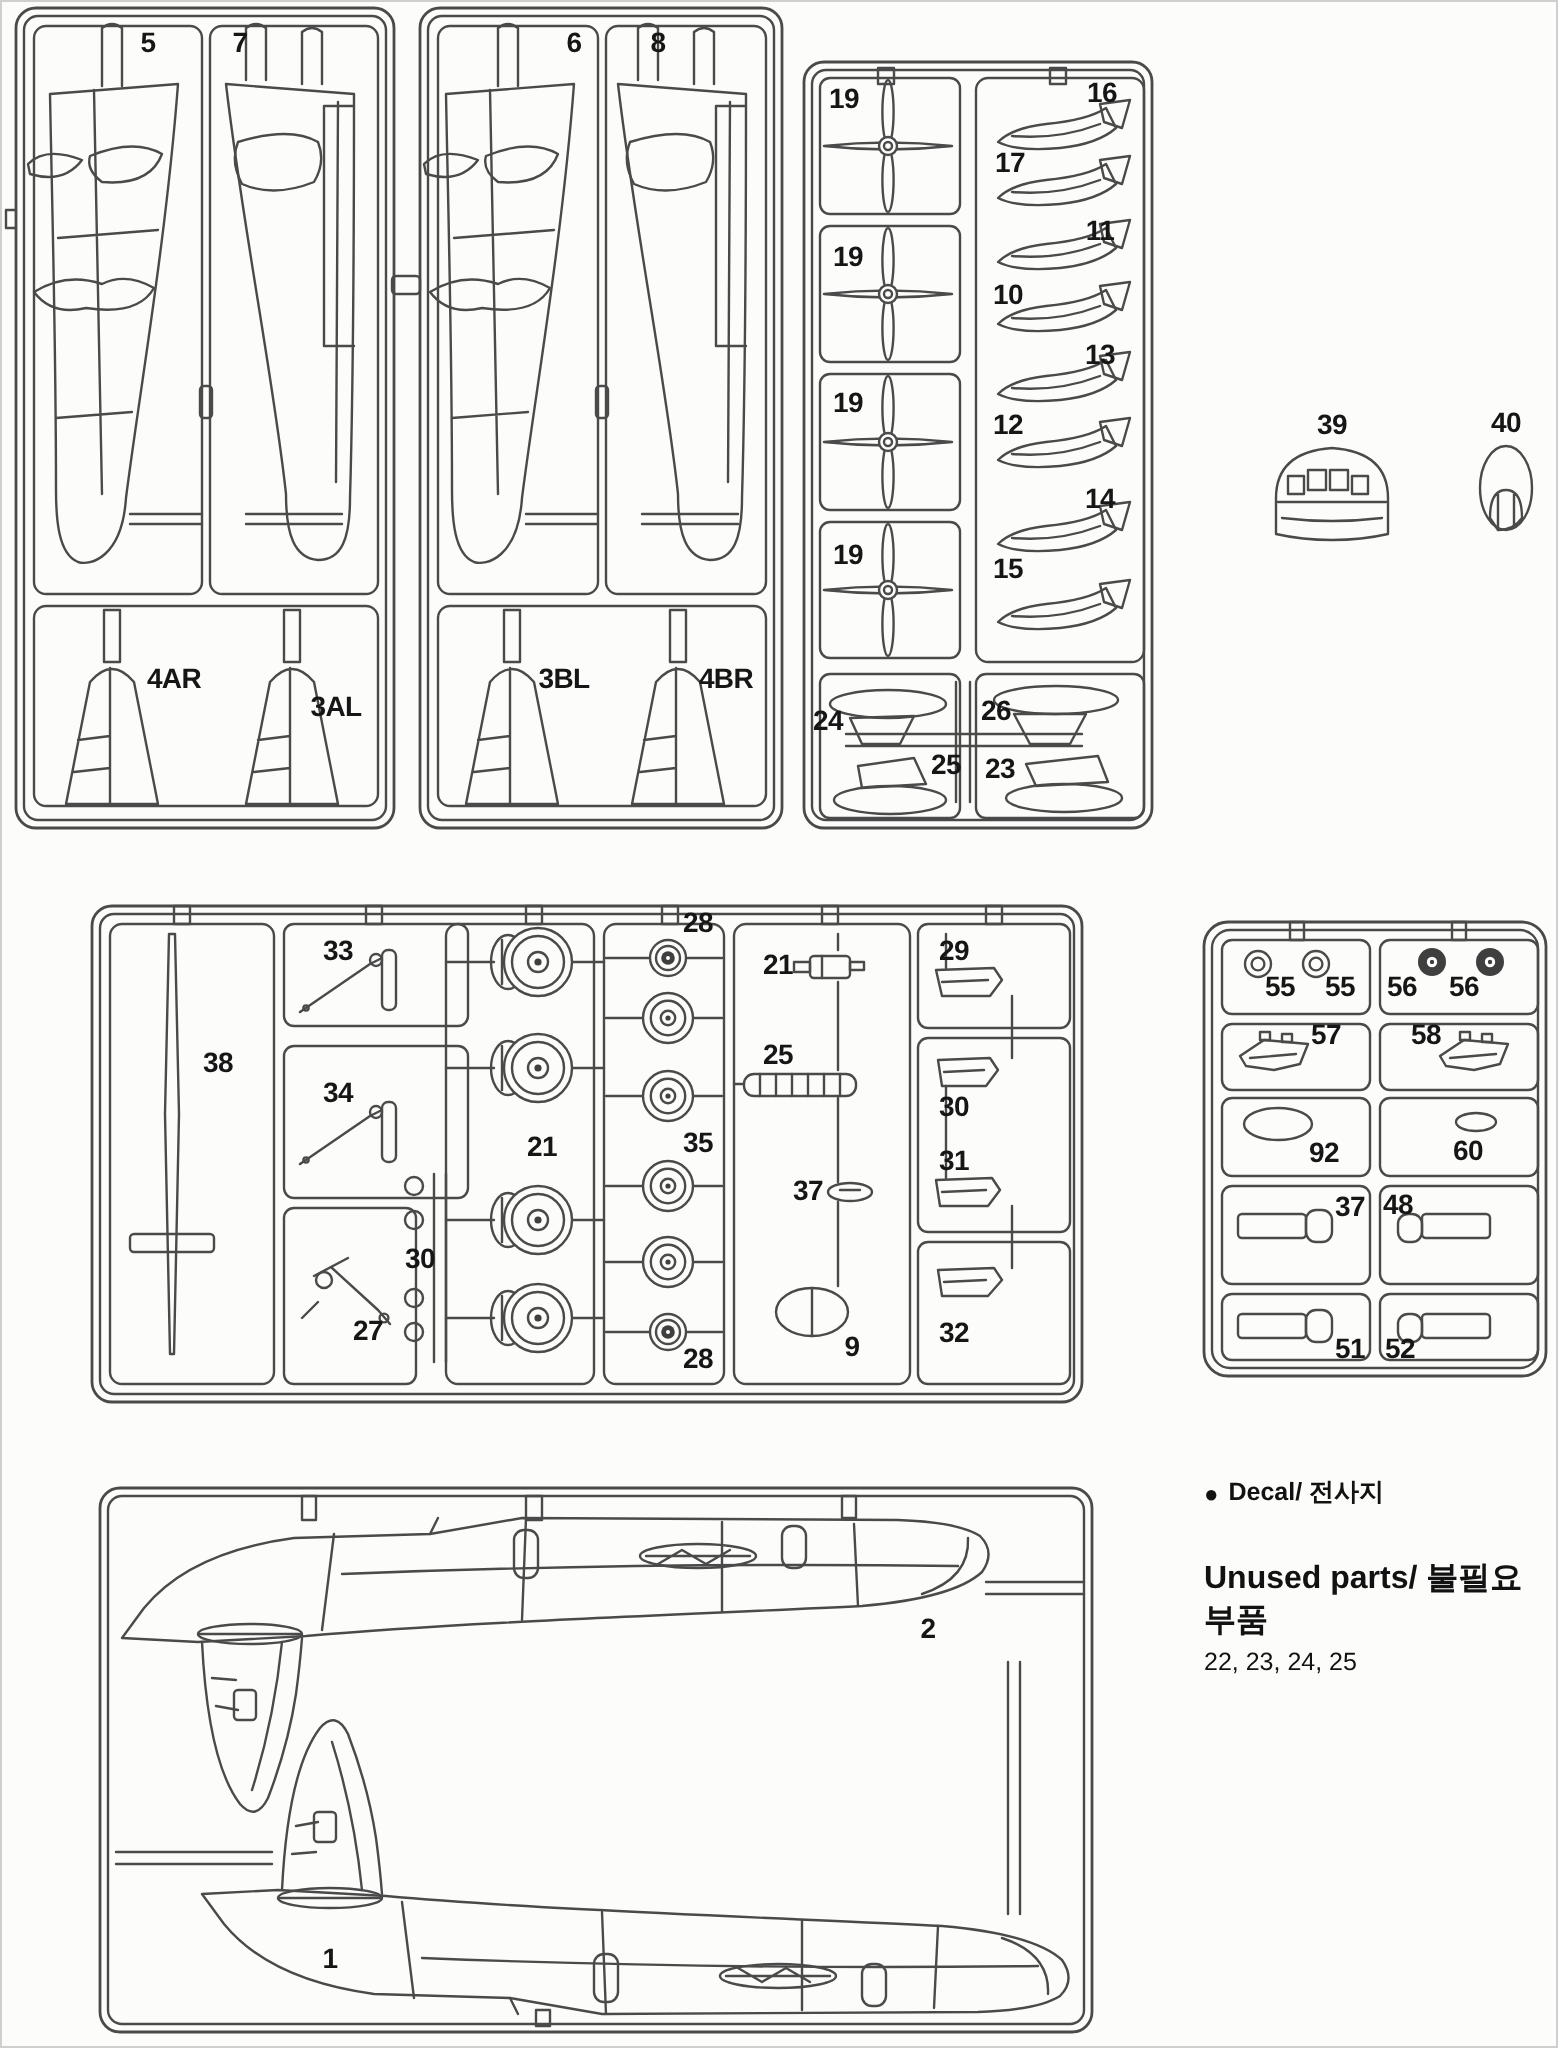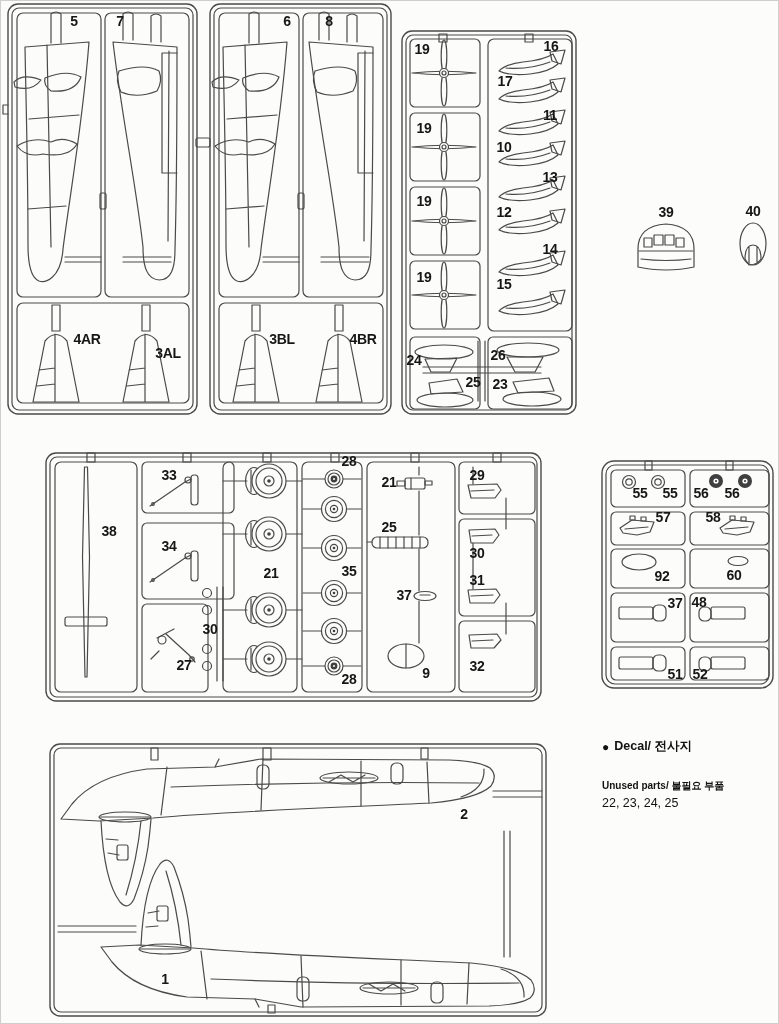--- a/index.html
+++ b/index.html
@@ -11,21 +11,21 @@
   .art{position:absolute;left:0;top:0;}
   .art *{vector-effect:none;}
   .lbl{
     position:absolute;transform:translate(-50%,-50%);
     font:700 14px "Liberation Sans",sans-serif;color:#161616;
     letter-spacing:-0.3px;white-space:nowrap;user-select:none;
   }
   .notes{position:absolute;left:601px;top:737px;width:172px;color:#121212;}
   .note-decal{display:flex;align-items:center;gap:5px;font-weight:700;font-size:12.5px;}
   .bullet{font-size:12px;line-height:1;}
-  .note-unused-title{margin-top:24px;font-weight:700;font-size:10px;}
+  .note-unused-title{margin-top:24px;font-weight:700;font-size:16px;}
   .note-unused-numbers{margin-top:3px;font-weight:400;font-size:12.5px;}
   svg path,svg rect,svg circle,svg ellipse,svg line,svg polygon{
     stroke:#4a4a4a;stroke-width:1.2;fill:none;stroke-linecap:round;stroke-linejoin:round;
   }
   svg .frame{stroke-width:1.4;}
   svg .fillbg{fill:#fcfcfa;}
   svg .dark{fill:#3f3f3f;stroke:none;}
   svg .white{fill:#ffffff;stroke:none;}
 </style>
 </head>

